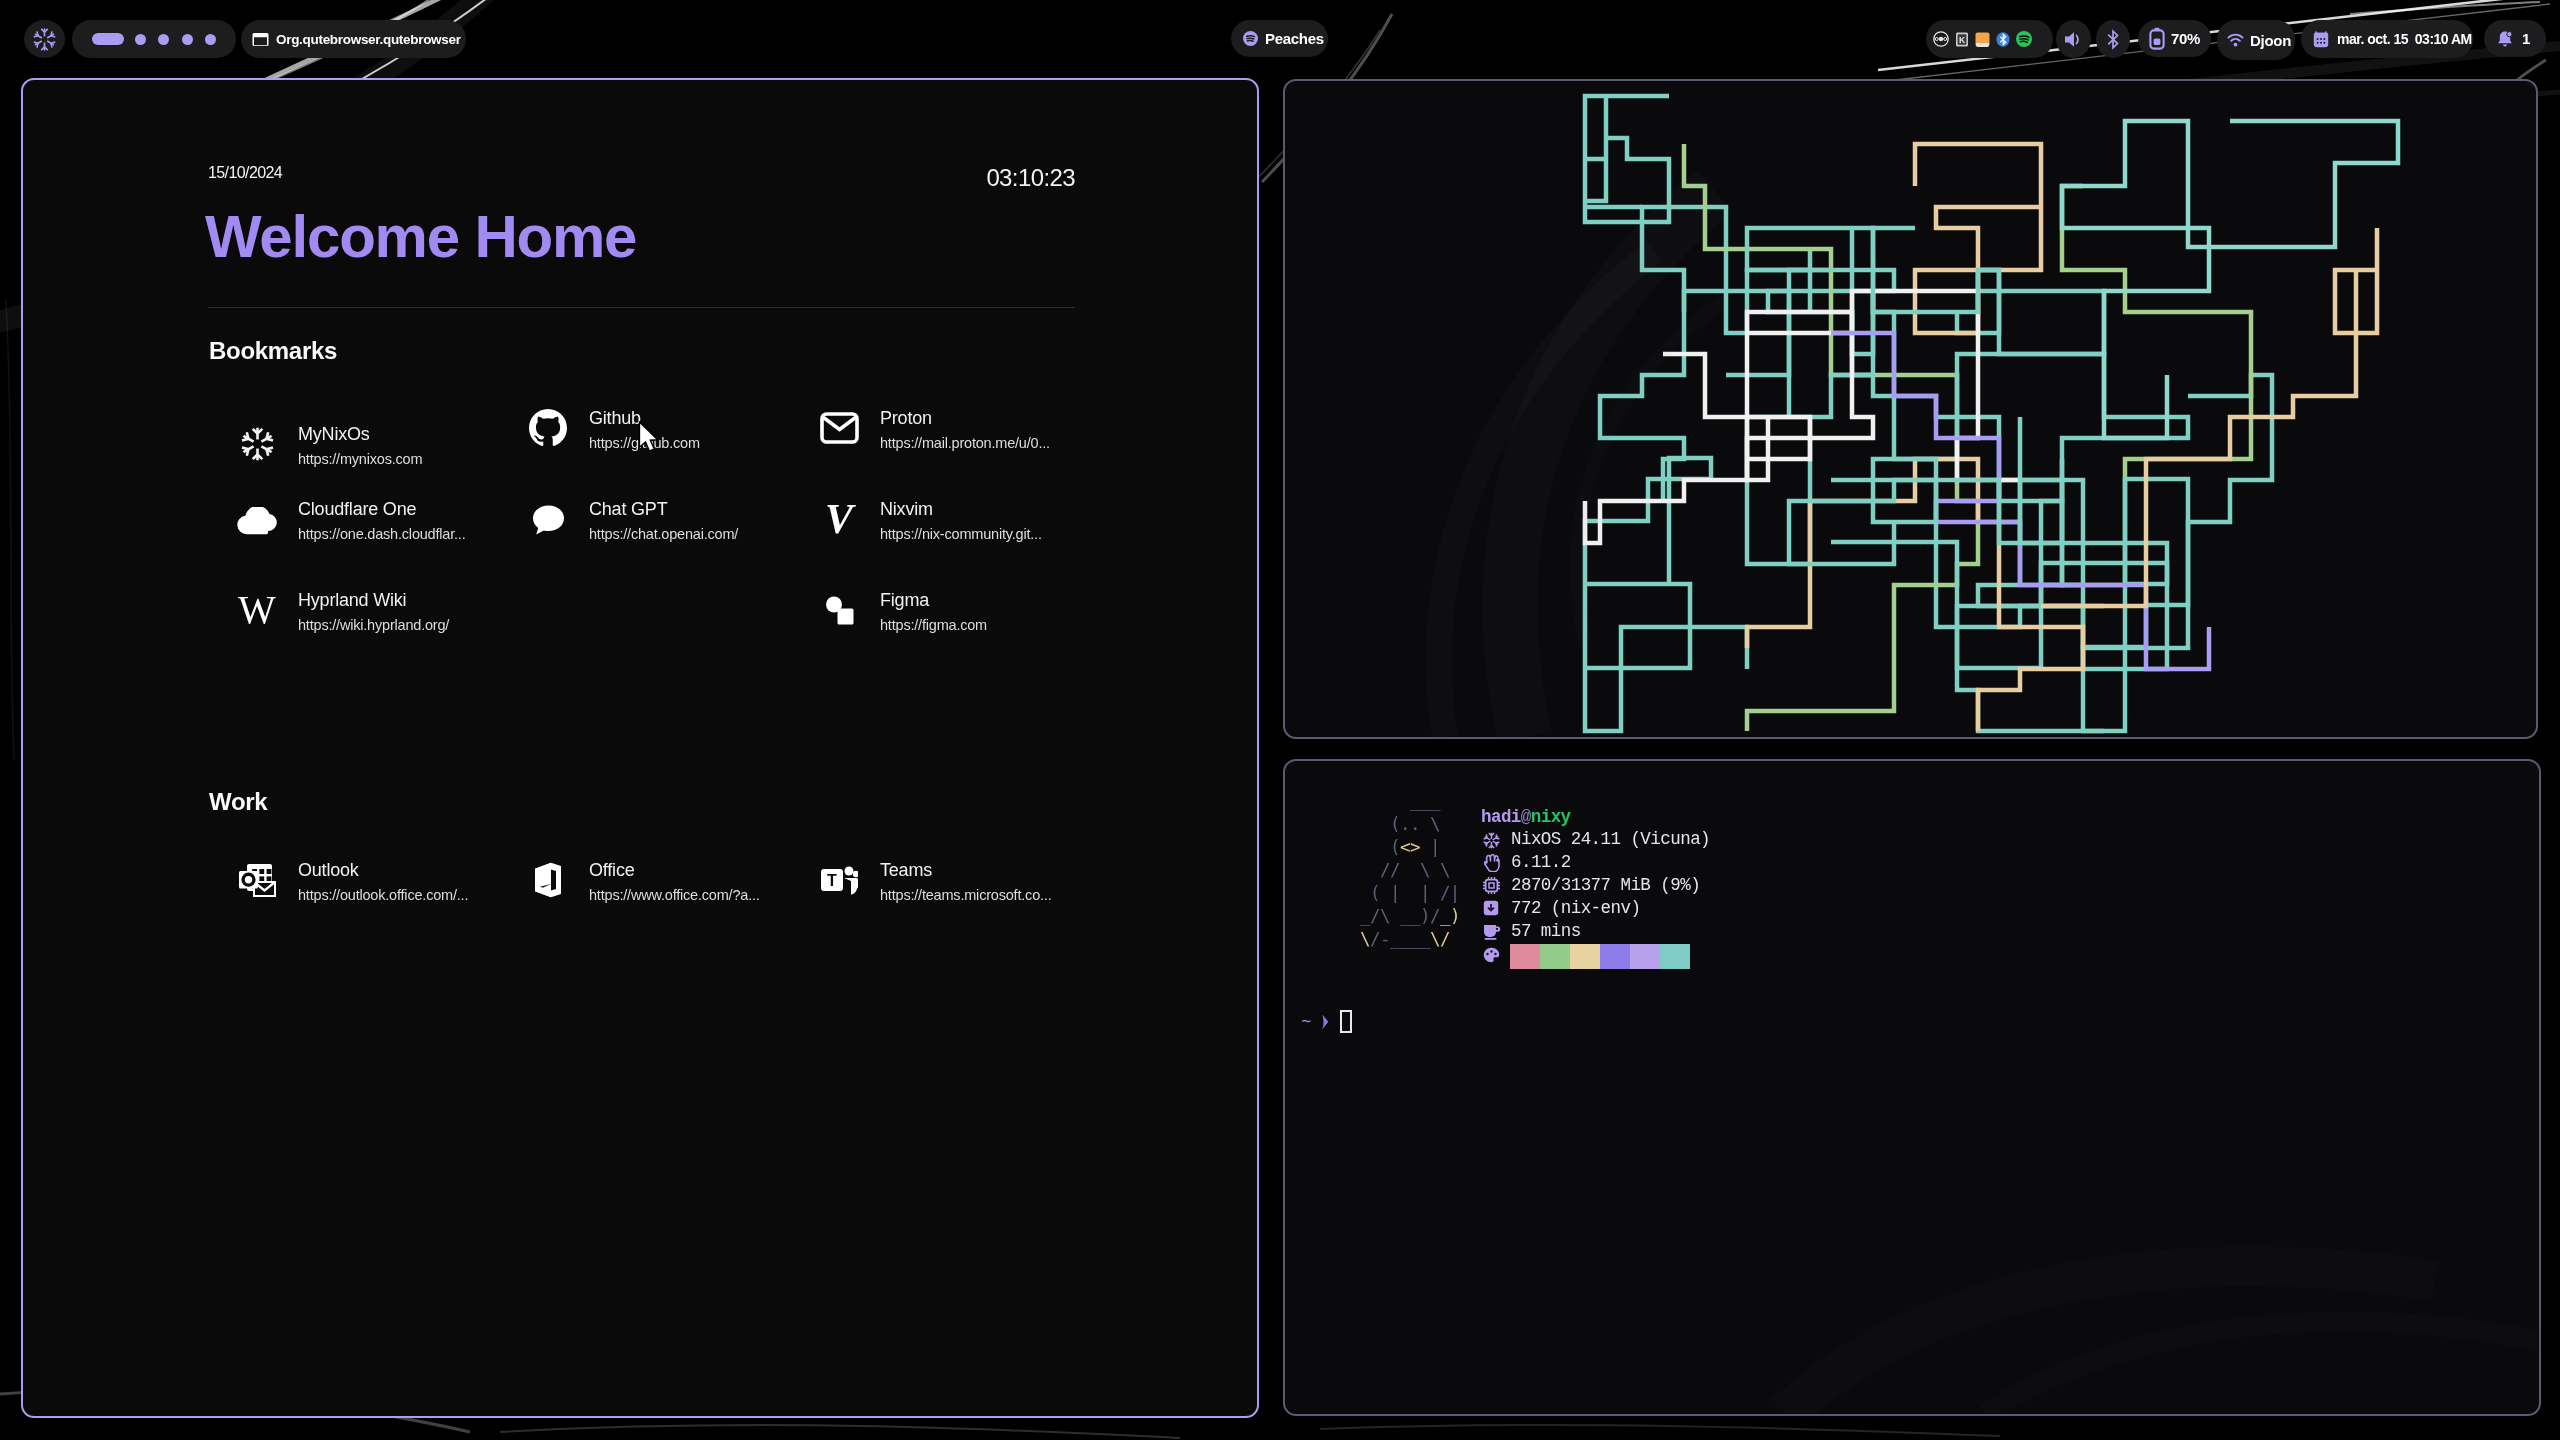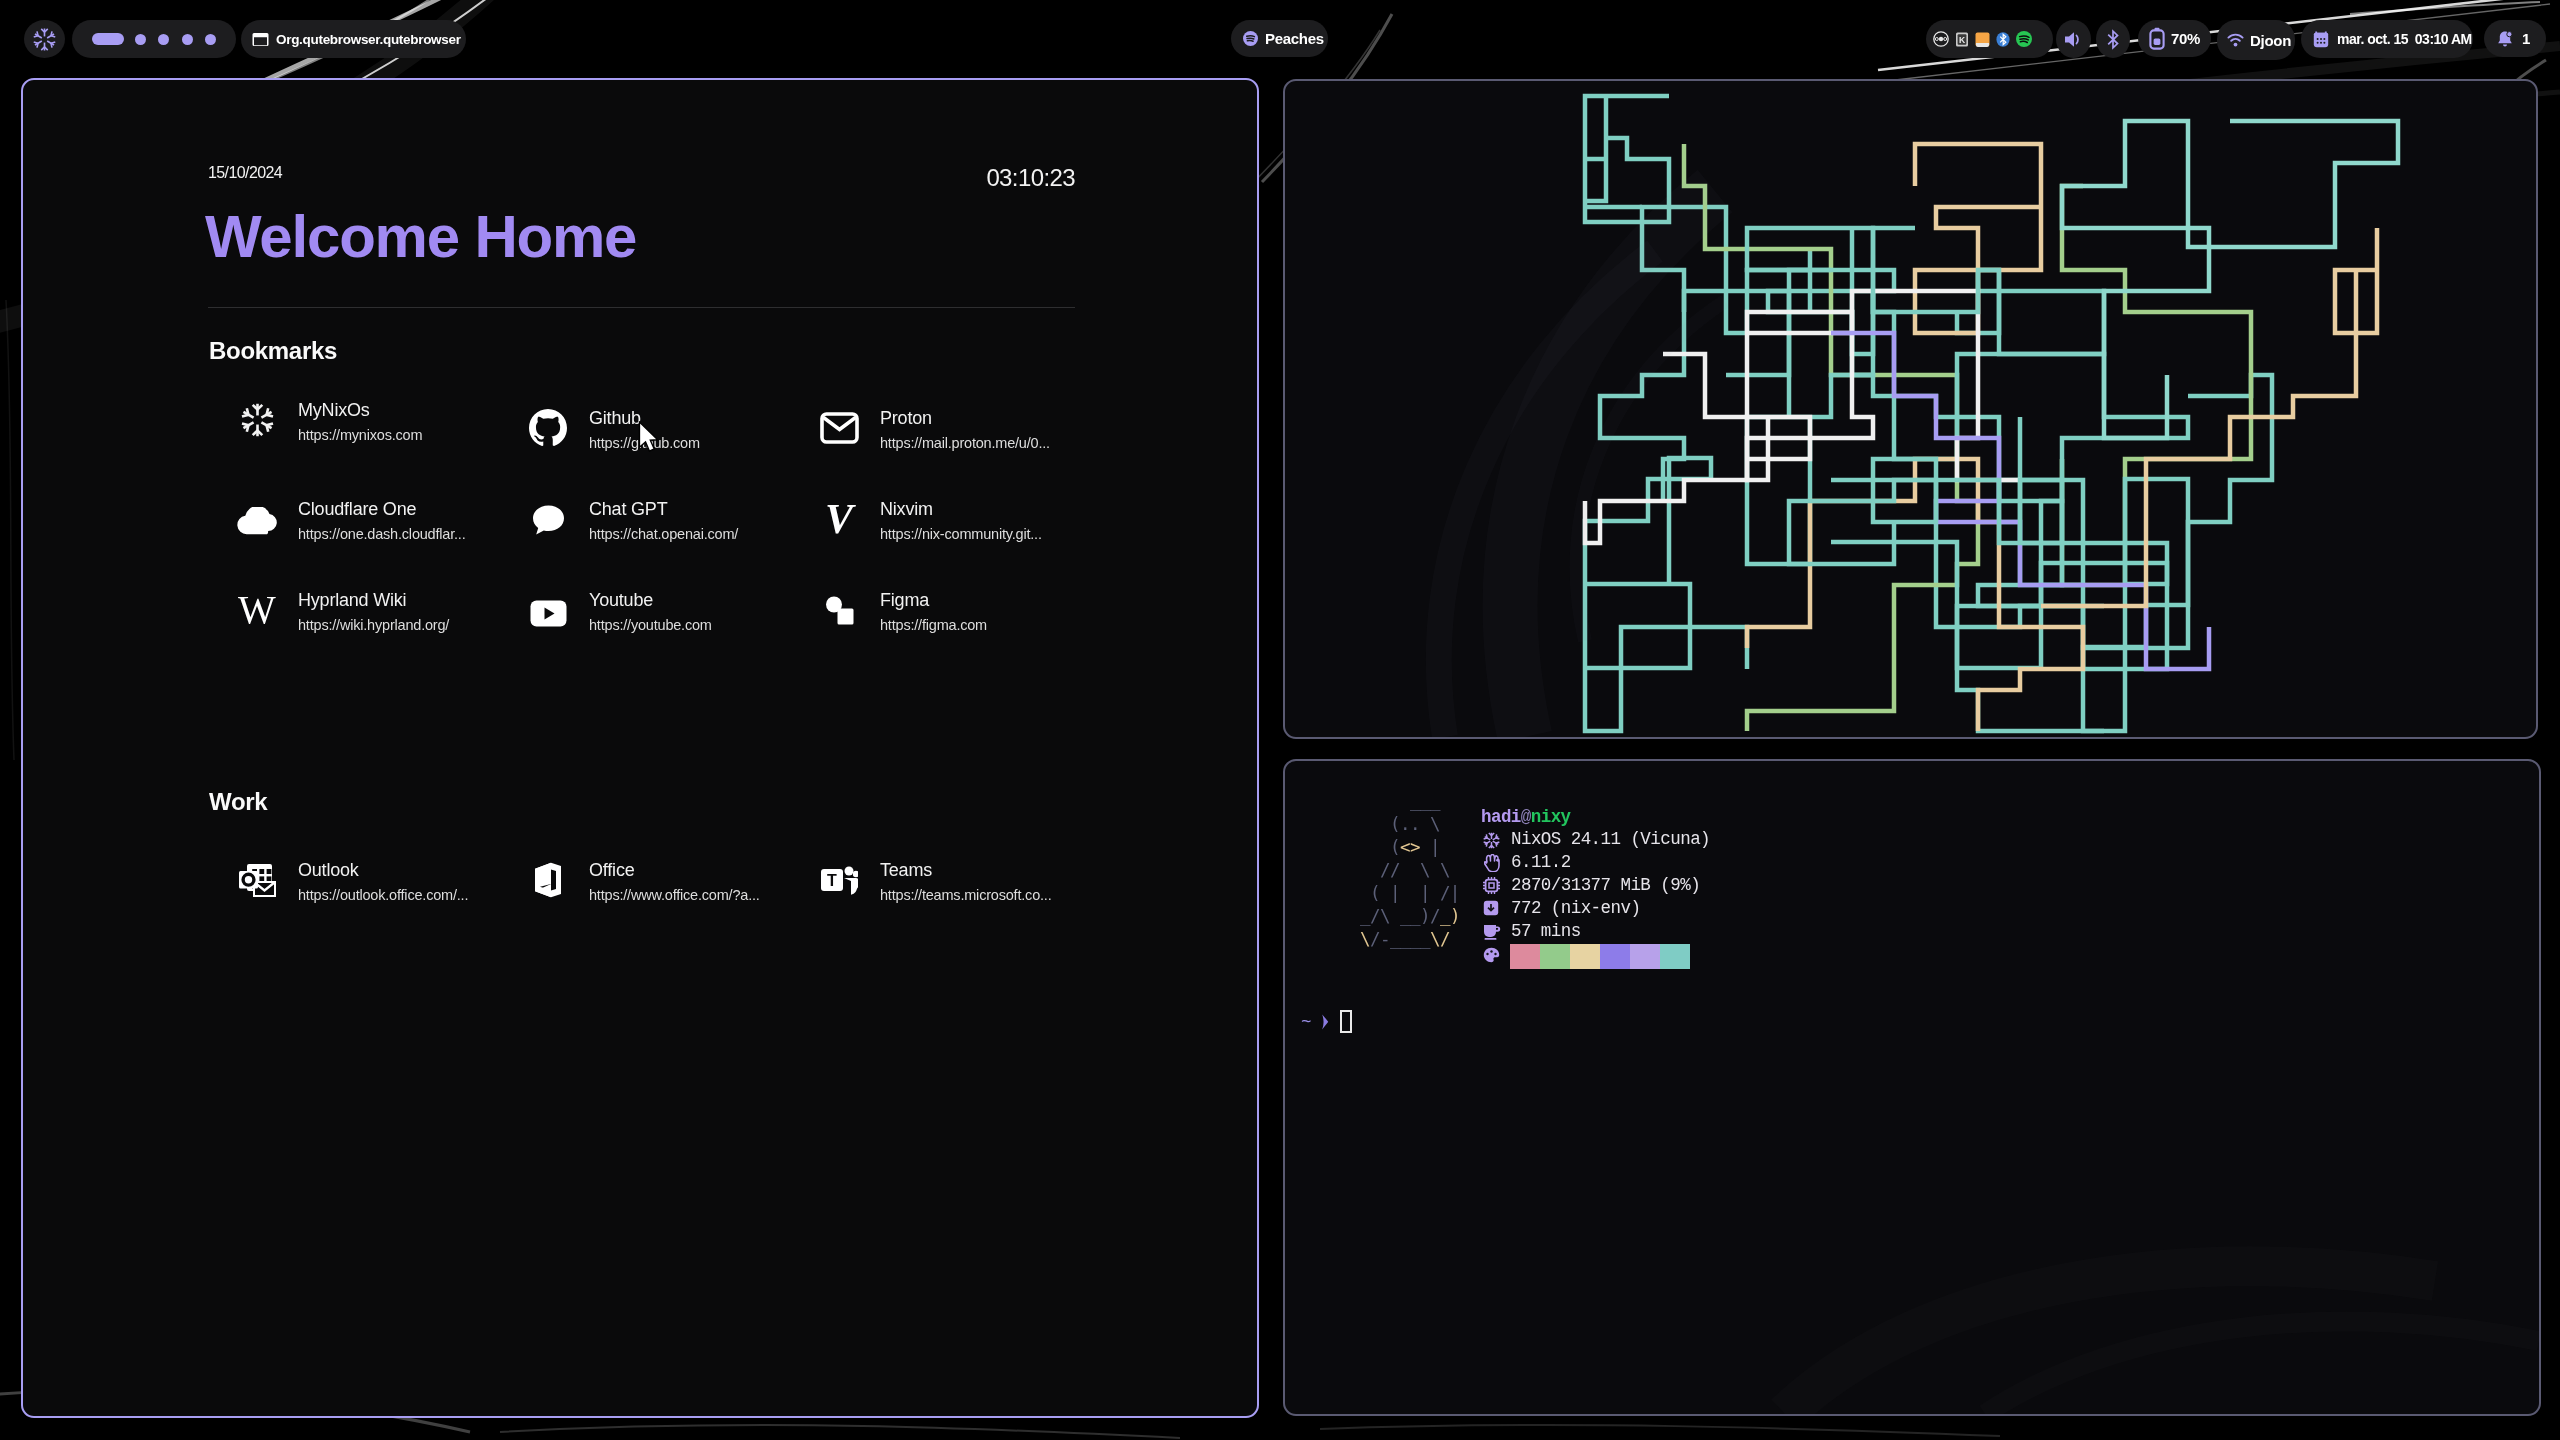--- a/index.html
+++ b/index.html
@@ -196,21 +196,21 @@
   <span class="bartxt" style="margin-left:8px">1</span>
 </div>
 
 <div class="win" id="leftwin">
   <div class="lw" id="datetxt">15/10/2024</div>
   <div class="lw" id="timetxt" style="right:182px">03:10:23</div>
   <div class="lw" id="welcome">Welcome Home</div>
   <div class="lw" id="divider"></div>
   <div class="sechead" style="left:186px;top:257px">Bookmarks</div>
 
-  <div class="bk" style="left:214px;top:320px">
+  <div class="bk" style="left:214px;top:344px">
     <div class="ic">
         <svg width="33" height="34" viewBox="-12 -12 24 24" stroke="#f2f2f2" stroke-width="1.9" fill="none">
       <g transform="rotate(0)">
             <line y1="-3.3" y2="-11.8"></line>
             <path d="M-3.5,-11 L0,-7.6 L3.5,-11"></path>
           </g>
       <g transform="rotate(60)">
             <line y1="-3.3" y2="-11.8"></line>
             <path d="M-3.5,-11 L0,-7.6 L3.5,-11"></path>
           </g>
@@ -280,30 +280,20 @@
     <div class="tt">Nixvim</div>
       <div class="uu">https://nix-community.git...</div>
   </div>
 
   <div class="bk" style="left:214px;top:510px">
     <div class="ic">
         <span style="font-family:'Liberation Serif',serif;font-size:40px;color:#fff;line-height:38px">W</span>
       </div>
     <div class="tt">Hyprland Wiki</div>
       <div class="uu">https://wiki.hyprland.org/</div>
-  </div>
-  <div class="bk" style="left:505px;top:510px">
-    <div class="ic" style="top:3px">
-        <svg width="37" height="27" viewBox="0 0 37 27">
-          <rect x="0.5" y="0.5" width="36" height="26" rx="6" fill="#fff"></rect>
-          <path d="M14.5,7.5 L24.5,13.5 L14.5,19.5 z" fill="#0a0a0b"></path>
-        </svg>
-      </div>
-    <div class="tt">Youtube</div>
-      <div class="uu">https://youtube.com</div>
   </div>
   <div class="bk" style="left:796px;top:510px">
     <div class="ic" style="top:1px">
         <svg width="33" height="33" viewBox="0 0 33 33" fill="#fff">
           <circle cx="11" cy="9.5" r="8"></circle>
           <rect x="14.5" y="13.5" width="16" height="16" rx="1.5"></rect>
         </svg>
       </div>
     <div class="tt">Figma</div>
       <div class="uu">https://figma.com</div>

